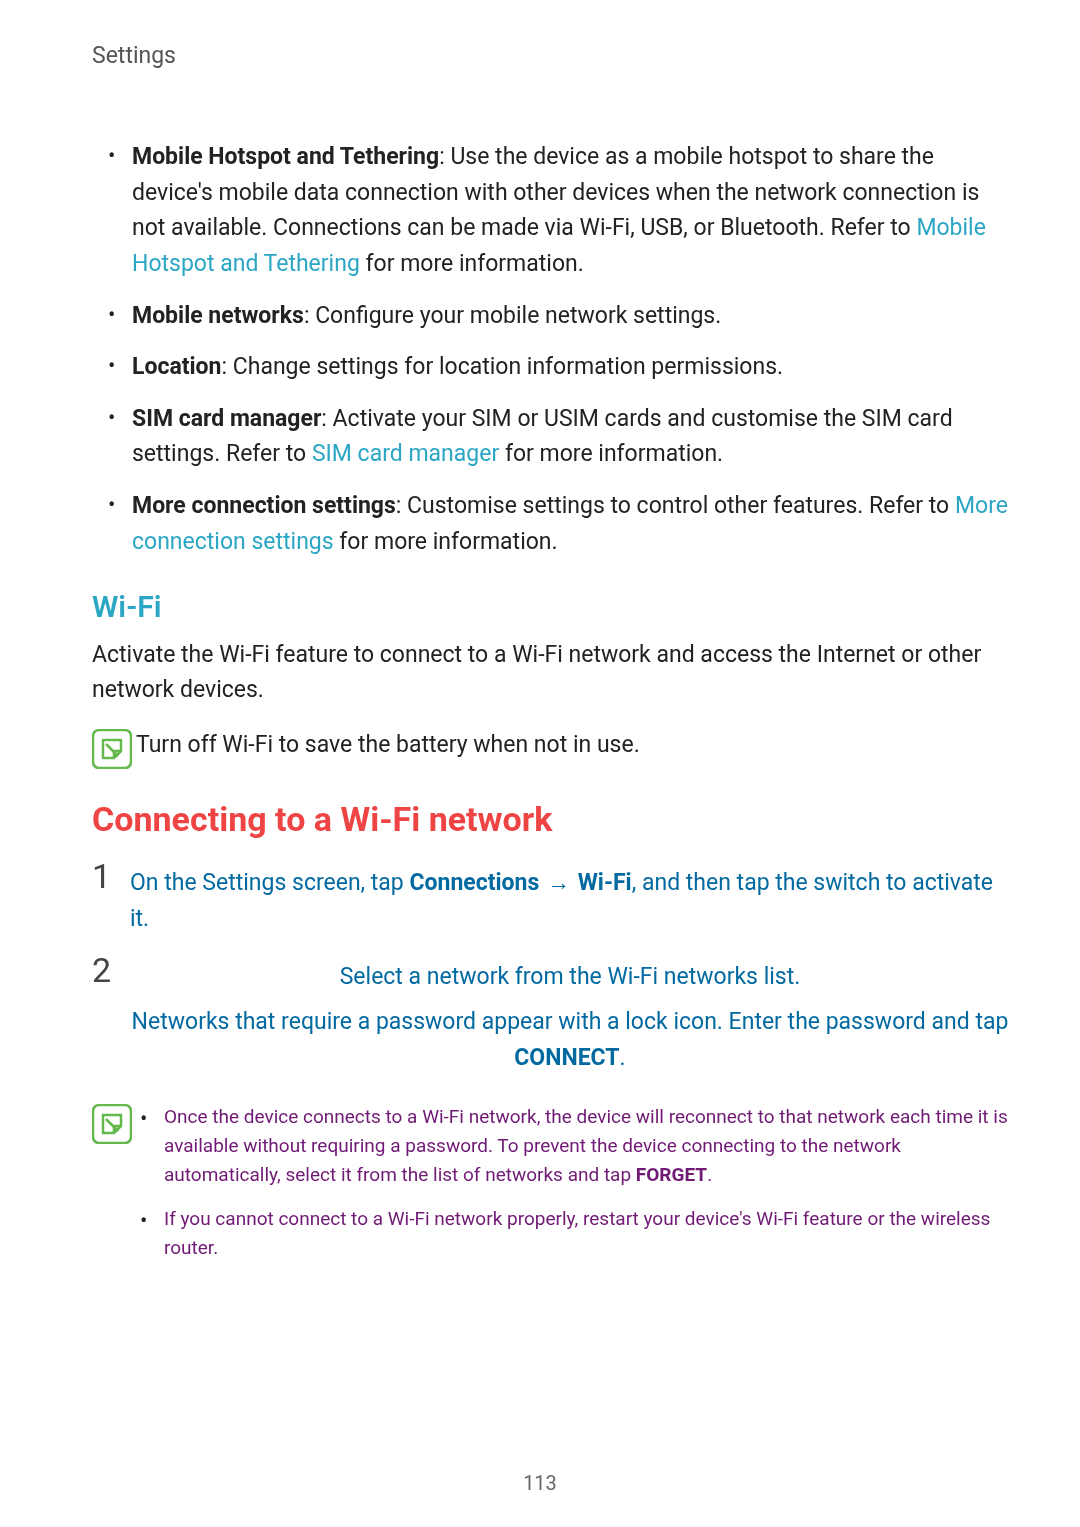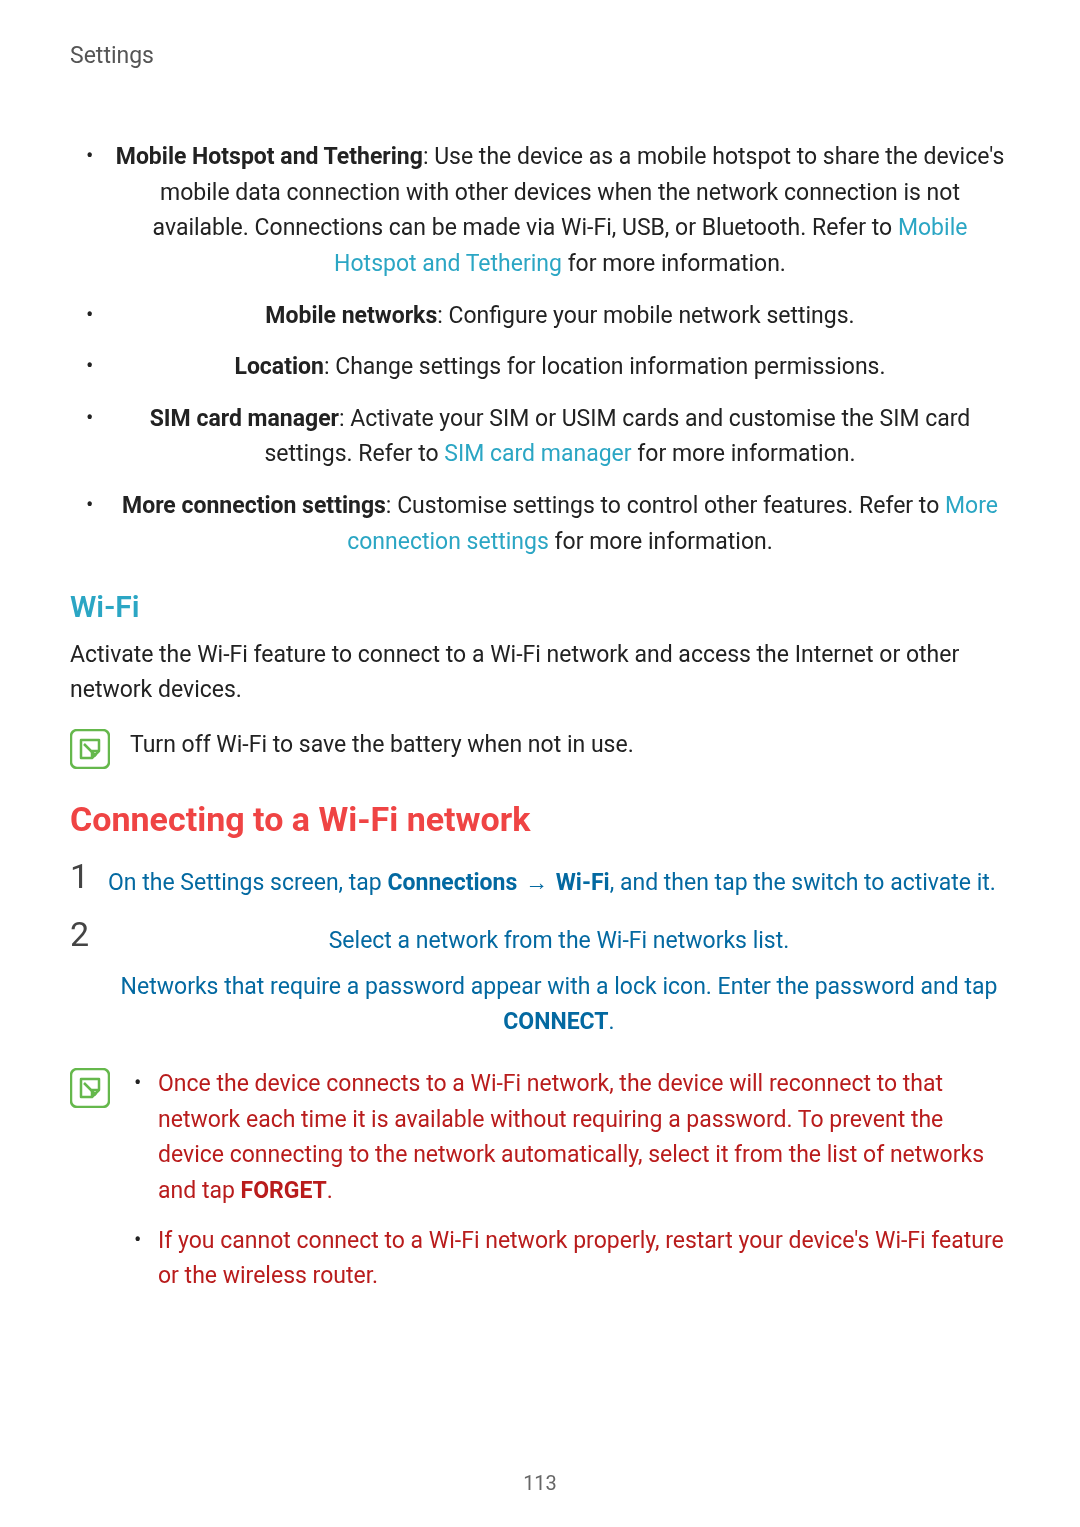--- a/index.html
+++ b/index.html
@@ -6,33 +6,32 @@
     margin: 0;
     padding: 0;
     background: #ffffff;
     font-family: -apple-system, BlinkMacSystemFont, "Segoe UI", Roboto, Helvetica, Arial, sans-serif;
     color: #222;
   }
   .page {
     width: 1080px;
     height: 1527px;
     box-sizing: border-box;
-    padding: 42px 70px 50px 70px;
+    padding: 42px 70px 50px 92px;
     position: relative;
   }
   .breadcrumb {
     font-size: 23px;
     color: #555;
     margin-bottom: 70px;
   }
   ul.bullets {
     list-style: none;
     padding: 0;
     margin: 0 0 30px 0;
-    text-align: center;
   }
   ul.bullets > li {
     position: relative;
     padding-left: 40px;
     font-size: 23px;
     line-height: 1.55;
     color: #222;
     margin-bottom: 16px;
   }
   ul.bullets > li::before {
@@ -53,21 +52,21 @@
   }
   p.body {
     font-size: 23px;
     line-height: 1.5;
     margin: 0 0 20px 0;
     color: #222;
   }
   .note-row {
     display: flex;
     align-items: flex-start;
-    gap: 20px;
+    gap: 4px;
     margin-bottom: 30px;
   }
   .note-icon {
     flex: 0 0 auto;
     width: 40px;
     height: 40px;
     margin-top: 2px;
   }
   .note-text {
     font-size: 23px;
@@ -105,23 +104,23 @@
   .step-text .line { display: block; margin-bottom: 10px; text-align: center; }
   .arrow { padding: 0 2px; }
   ul.inner-bullets {
     list-style: none;
     padding: 0;
     margin: 0;
   }
   ul.inner-bullets > li {
     position: relative;
     padding-left: 28px;
-    font-size: 23px;
-    line-height: 1.55;
-    color: #b91c1c;
+    font-size: 19px;
+    line-height: 1.55;
+    color: #701a75;
     margin-bottom: 14px;
   }
   ul.inner-bullets > li::before {
     content: "•";
     position: absolute;
     left: 4px;
     top: 0;
     font-size: 22px;
     color: #222;
   }

